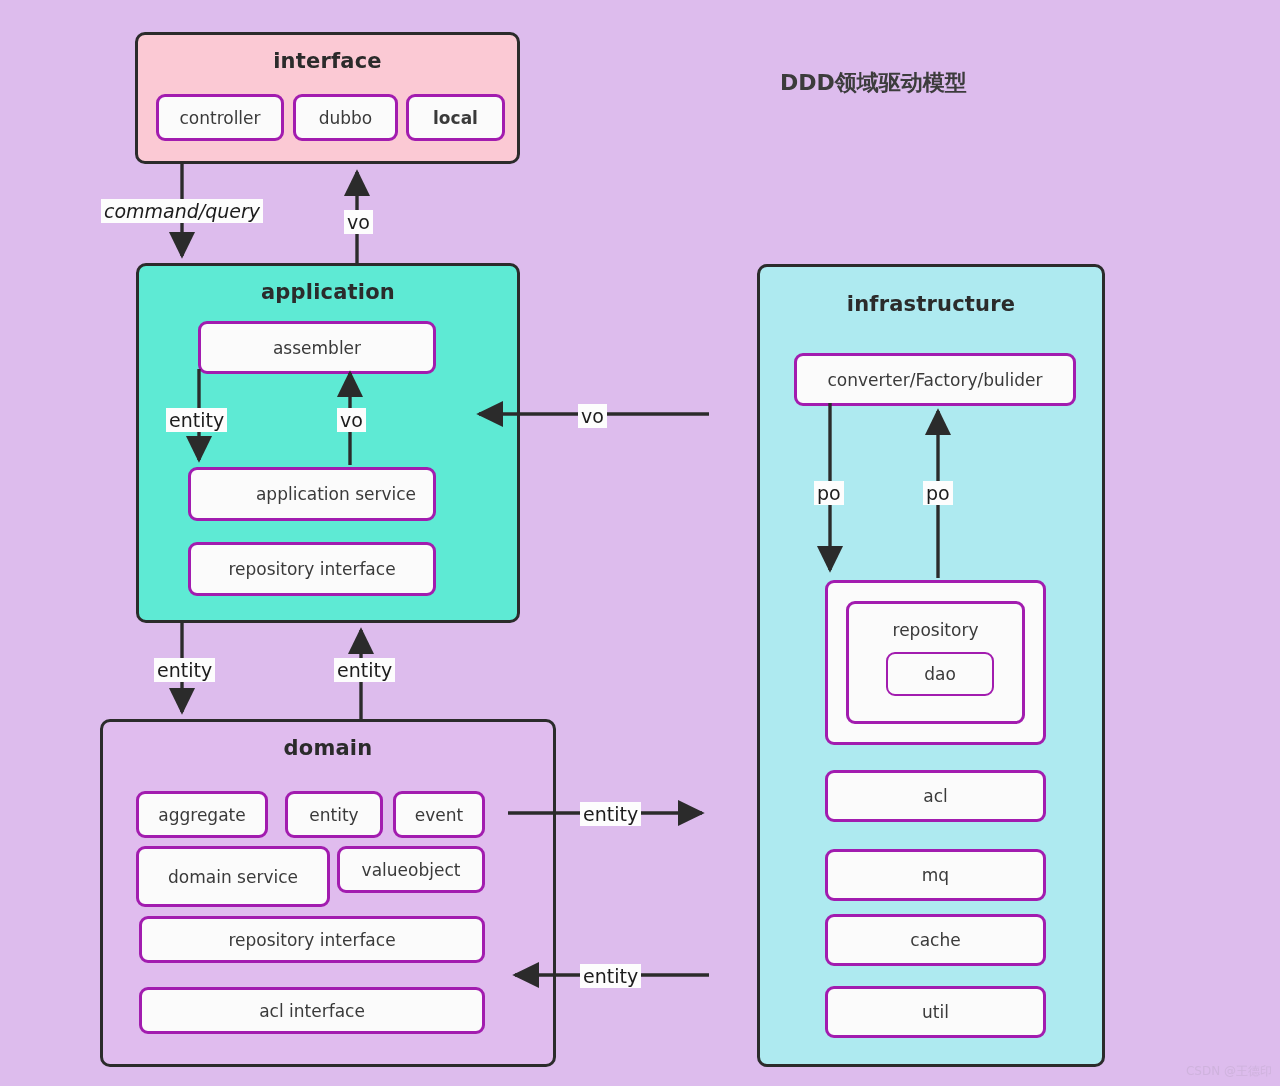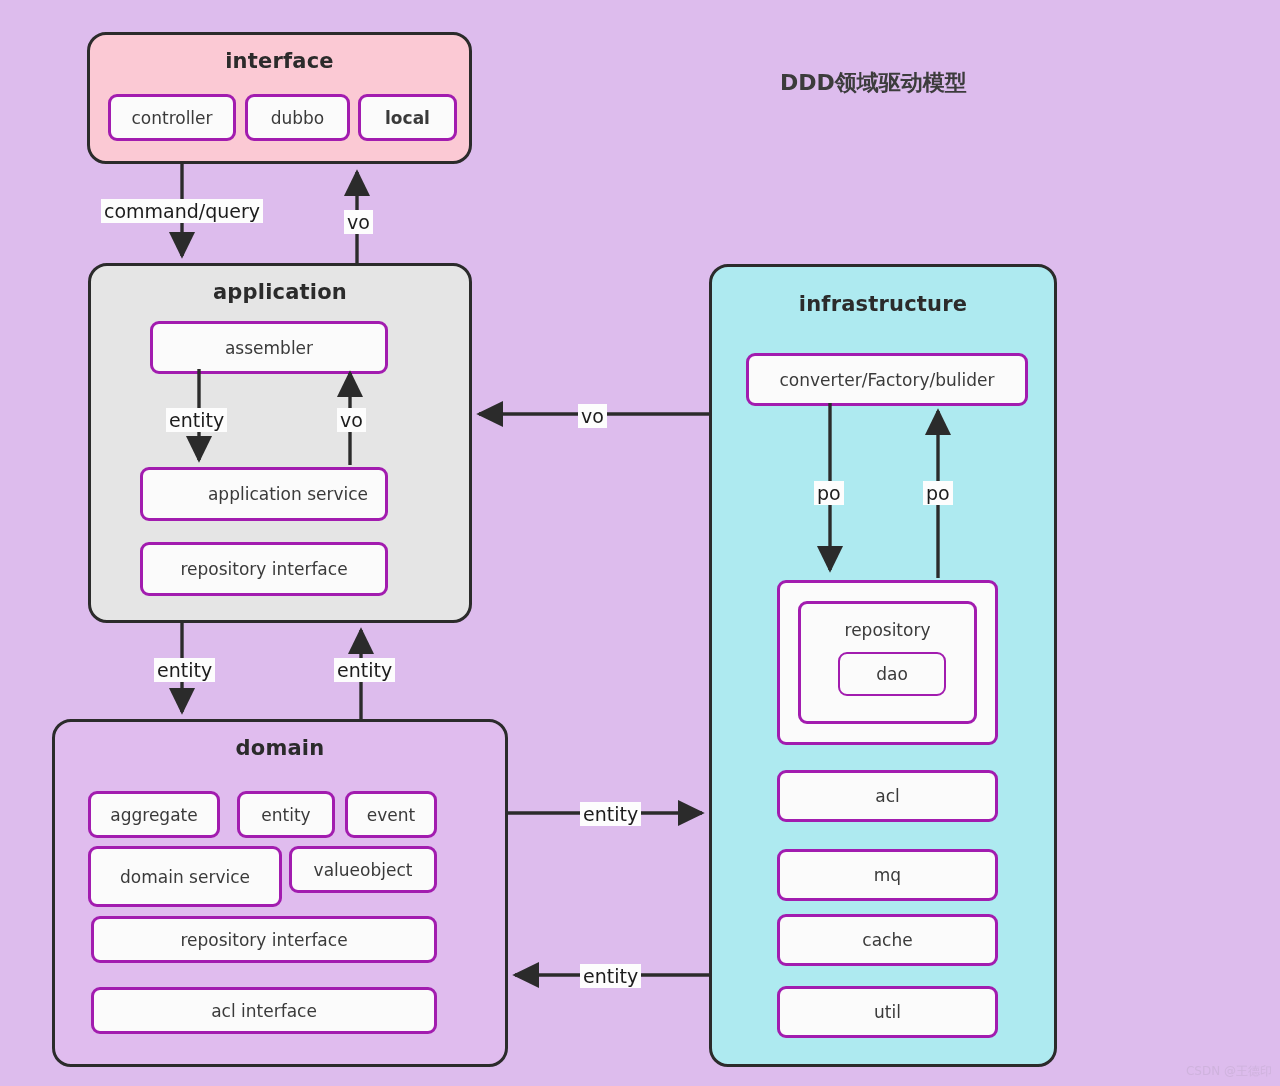--- a/index.html
+++ b/index.html
@@ -15,23 +15,24 @@
   }
   #canvas {
     position: relative;
     width: 1280px;
     height: 1086px;
   }
   
   .layer {
     position: absolute;
     border: 3px solid #2b2b2b;
-    border-radius: 19px;
+    border-radius: 10px;
     box-sizing: border-box;
     z-index: 3;
+    margin-left: 48px;
   }
   .layer-title {
     position: absolute;
     left: 0;
     right: 0;
     text-align: center;
     font-weight: bold;
     font-size: 21px;
     color: #2b2b2b;
     letter-spacing: .2px;
@@ -54,21 +55,21 @@
 
   
   #interface-layer {
     left: 87px;  top: 32px;  width: 385px; height: 132px;
     background: #fbc9d4;
   }
   #interface-layer .layer-title { top: 14px; }
 
   #application-layer {
     left: 88px; top: 263px; width: 384px; height: 360px;
-    background: #e5e5e5;
+    background: #5eead4;
     text-decoration: underline;
   }
   #application-layer .layer-title { top: 14px; }
 
   #domain-layer {
     left: 52px; top: 719px; width: 456px; height: 348px;
     background: #e0bcee;
   }
   #domain-layer .layer-title { top: 14px; }
 
@@ -193,21 +194,21 @@
       <span>repository</span>
     </div>
     <div class="node" style="left:126px; top:385px; width:108px; height:44px; border-width:2.5px;">dao</div>
 
     <div class="node" style="left:65px; top:503px; width:221px; height:52px;">acl</div>
     <div class="node" style="left:65px; top:582px; width:221px; height:52px;">mq</div>
     <div class="node" style="left:65px; top:647px; width:221px; height:52px;">cache</div>
     <div class="node" style="left:65px; top:719px; width:221px; height:52px;">util</div>
   </div>
 
-  <div class="edge-label" style="left:101px; top:199px;">command/query</div>
+  <div class="edge-label" style="left:101px; top:199px;font-style:italic;">command/query</div>
   <div class="edge-label" style="left:344px; top:210px;">vo</div>
   <div class="edge-label" style="left:166px; top:408px;">entity</div>
   <div class="edge-label" style="left:337px; top:408px;">vo</div>
   <div class="edge-label" style="left:578px; top:404px;">vo</div>
   <div class="edge-label" style="left:154px; top:658px;">entity</div>
   <div class="edge-label" style="left:334px; top:658px;">entity</div>
   <div class="edge-label" style="left:580px; top:802px;">entity</div>
   <div class="edge-label" style="left:580px; top:964px;">entity</div>
   <div class="edge-label" style="left:814px; top:481px;">po</div>
   <div class="edge-label" style="left:923px; top:481px;">po</div>

